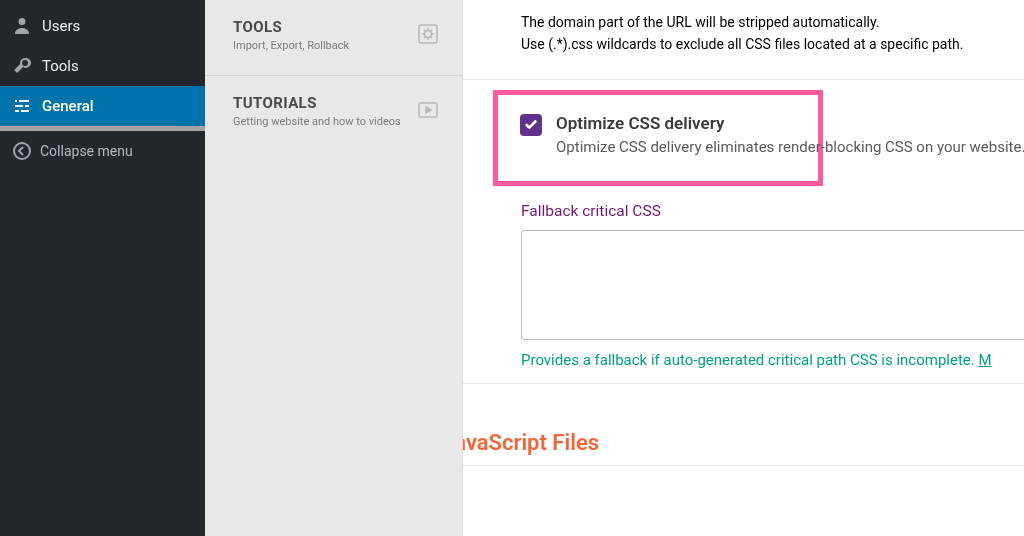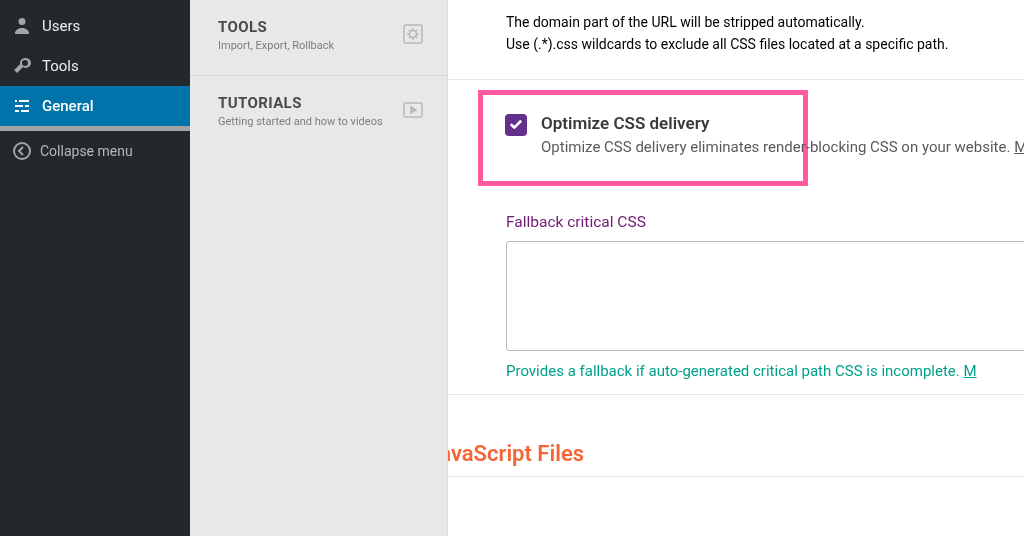--- a/index.html
+++ b/index.html
@@ -1,19 +1,19 @@
 <!DOCTYPE html>
 <html><head>
   <meta charset="utf-8">
   <style>
     * { box-sizing: border-box; margin: 0; padding: 0; }
     body { font-family: -apple-system, BlinkMacSystemFont, "Segoe UI", Roboto, sans-serif; font-size: 14px; color: #3c434a; overflow: hidden; width: 1024px; height: 536px; }
     .container { display: flex; height: 536px; }
     
-    .sidebar-wp { width: 190px; background: #23282d; color: #fff; display: flex; flex-direction: column; position: relative; }
+    .sidebar-wp { width: 205px; background: #23282d; color: #fff; display: flex; flex-direction: column; position: relative; }
     .wp-menu-item { display: flex; align-items: center; padding: 10px 12px; color: #eee; cursor: pointer; font-size: 15px; }
     .wp-menu-item .icon { width: 20px; height: 20px; margin-right: 10px; display: flex; align-items: center; justify-content: center; }
     .wp-menu-item.active { background: #0073aa; color: #fff; font-weight: 500; position: relative; }
     .wp-menu-item.active::after { content: ""; position: absolute; right: -10px; top: 50%; transform: translateY(-50%); border-top: 10px solid transparent; border-bottom: 10px solid transparent; border-right: 10px solid #e8e8e8; }
     .wp-submenu { background: #32373c; }
     .wp-submenu-item { padding: 8px 12px 8px 16px; color: #b4b9be; cursor: pointer; font-size: 14.5px; }
     .wp-submenu-item.current { color: #fff; font-weight: 600; }
     .collapse { margin-top: auto; border-top: 5px solid #a3a3a3; display: flex; align-items: center; padding: 10px 12px; color: #b4b9be; cursor: pointer; font-size: 14px; }
     .collapse .icon { width: 20px; height: 20px; margin-right: 8px; display:flex; align-items:center; justify-content:center; }
     .spacer-grow { flex: 1; background: #23282d; }
@@ -24,21 +24,21 @@
     .wr-title { font-size: 15px; font-weight: 700; color: #4a4a4a; letter-spacing: 0.4px; text-transform: uppercase; margin-bottom: 2px; }
     .wr-sub { font-size: 11px; color: #7d7d7d; line-height: 1.4; }
     .wr-icon { width: 24px; height: 24px; flex-shrink: 0; margin-top: 4px; }
     
     .content { flex: 1; background: #fff; overflow: hidden; position: relative; }
     .section { border-bottom: 1px solid #e8e8e8; padding-left: 58px; padding-right: 0; }
     
     .hint-box { padding: 0 0 24px 30px; margin-left: -30px; }
     .hint-text { color: #000000; font-size: 14px; line-height: 1.55; }
     
-    .highlight { border: 5px solid #ff5a9e; padding: 18px 22px 22px 22px; margin: 10px 0 27px -28px; width: 330px; }
+    .highlight { border: 5px solid #ff5a9e; padding: 18px 22px 22px 22px; margin: 10px 0 16px -28px; width: 330px; }
     .opt-row { display: flex; gap: 14px; align-items: flex-start; }
     .cbx { width: 22px; height: 22px; background: #63318b; border-radius: 4px; display: flex; align-items: center; justify-content: center; flex-shrink: 0; margin-top: 1px; }
     .cbx svg { width: 14px; height: 14px; }
     .opt-body { flex: 1; }
     .opt-title { font-size: 17px; font-weight: 600; color: #3a3a3a; margin-bottom: 4px; }
     .opt-desc { font-size: 15px; color: #5a5a5a; line-height: 1.45; white-space: nowrap; }
     .more-info { text-decoration: underline; cursor: pointer; }
     
     .field-label { font-size: 15.5px; color: #701a75; margin-bottom: 10px; margin-top: 6px; }
     .ta { width: 560px; height: 110px; border: 1px solid #b9b9b9; border-radius: 3px; background: #fff; padding: 8px; font-family: inherit; font-size: 14px; resize: none; }
@@ -101,21 +101,21 @@
         <svg viewBox="0 0 24 24" fill="none" stroke="#b8b8b8" stroke-width="1.5">
             <rect x="3" y="3" width="18" height="18" rx="2"></rect>
             <circle cx="12" cy="12" r="3.5"></circle>
             <path d="M12 6v2M12 16v2M6 12h2M16 12h2M8 8l1.5 1.5M14.5 14.5L16 16M16 8l-1.5 1.5M9.5 14.5L8 16"></path>
           </svg>
       </div>
     </div>
     <div class="wr-block" style="border-bottom:none;">
       <div class="wr-text">
         <div class="wr-title">TUTORIALS</div>
-        <div class="wr-sub">Getting started and how to videos</div>
+        <div class="wr-sub">Getting website and how to videos</div>
       </div>
       <div class="wr-icon">
         <svg viewBox="0 0 24 24" fill="none" stroke="#b8b8b8" stroke-width="1.5">
             <rect x="3" y="5" width="18" height="14" rx="1"></rect>
             <path d="M10 9l5 3-5 3V9z" fill="#b8b8b8"></path>
           </svg>
       </div>
     </div>
   </div>
 

